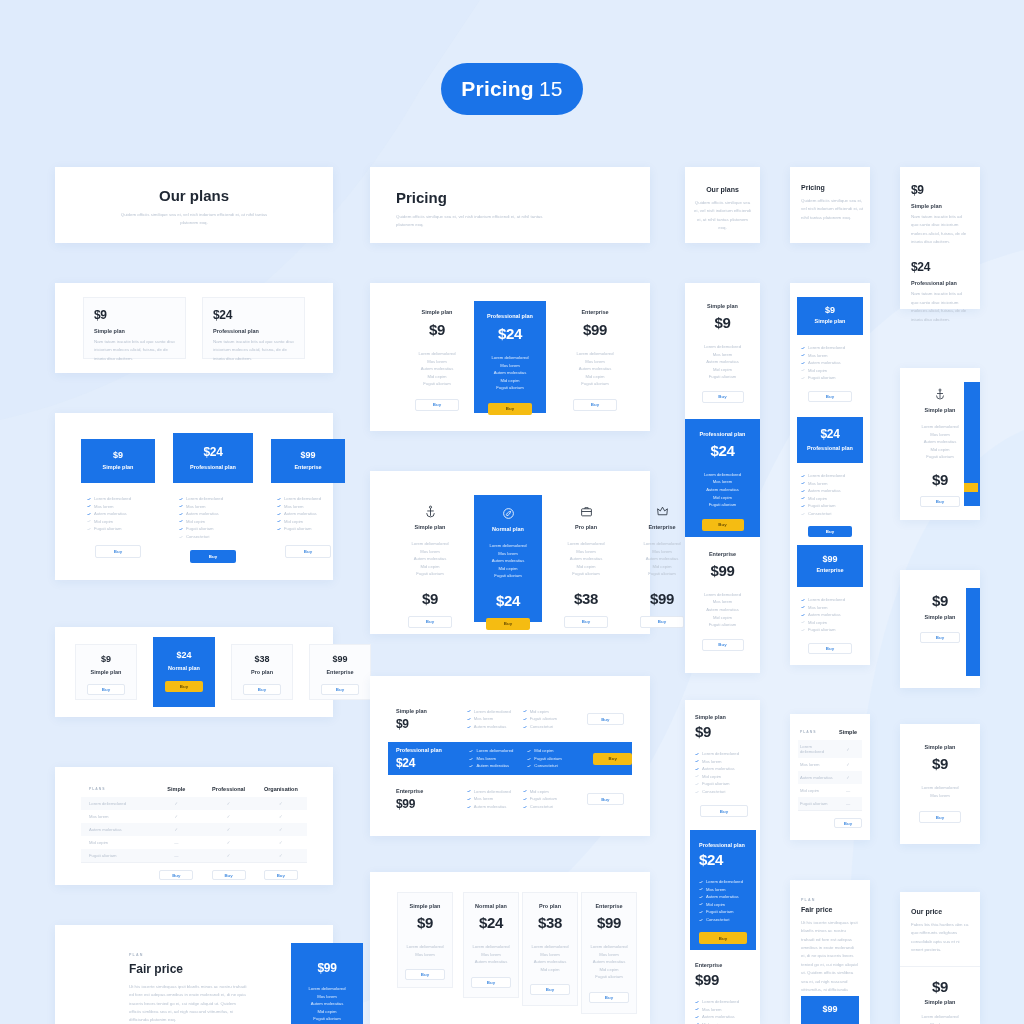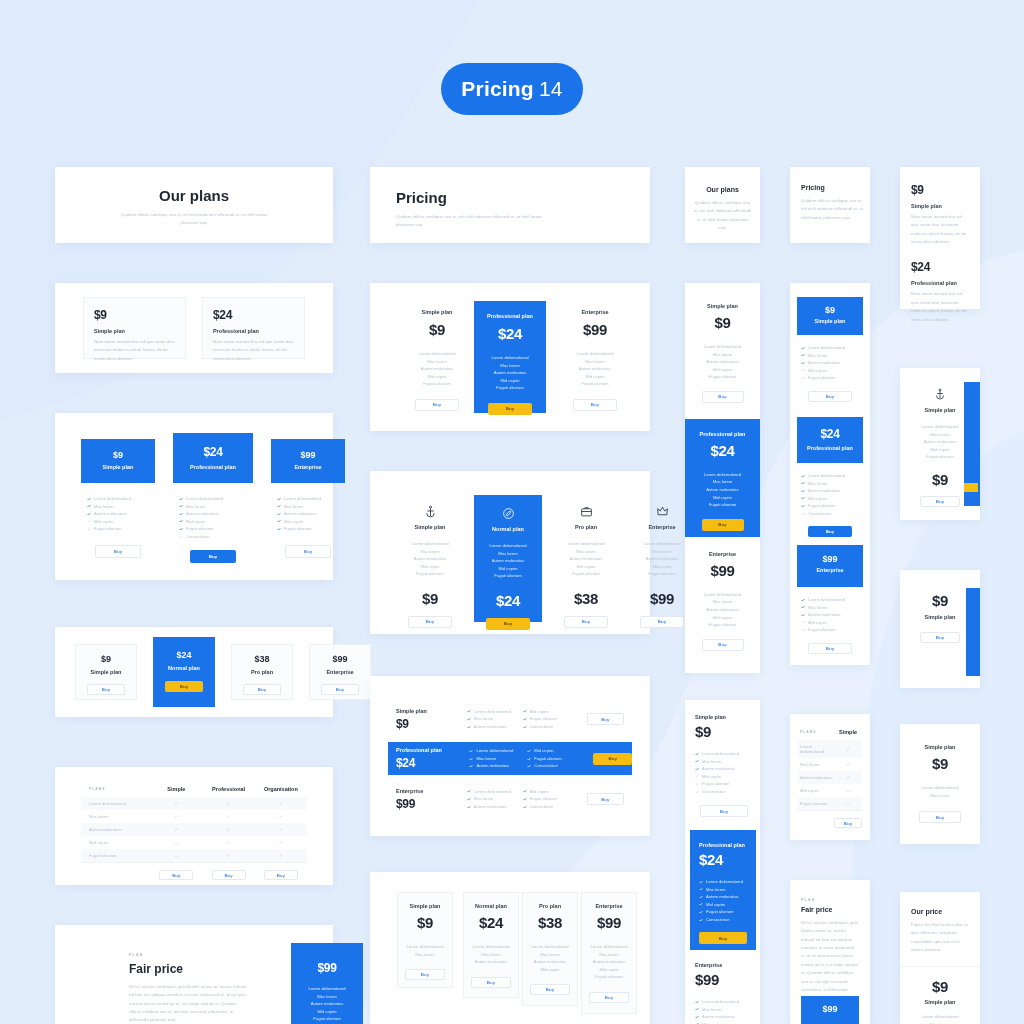--- a/index.html
+++ b/index.html
@@ -82,21 +82,21 @@
   <rect width="1024" height="1024" fill="#e8f1fd"></rect>
   <path d="M0,0 L1024,0 L1024,250 C830,300 760,470 700,650 C640,830 520,960 300,1024 L0,1024 Z" fill="#dceafc" opacity="0.55"></path>
   <path d="M0,420 C180,380 330,250 420,90 L480,0 L0,0 Z" fill="#dceafc" opacity="0.5"></path>
   <path d="M1024,430 C930,470 880,600 860,760 L840,1024 L1024,1024 Z" fill="#dceafc" opacity="0.45"></path>
 </svg>
 
 <div class="stage">
 
   <div class="badge">
     <span class="b1">Pricing</span>
-    <span class="b2">14</span>
+    <span class="b2">15</span>
   </div>
 
   <div class="panel" style="left:55px;top:167px;width:278px;height:76px;">
     <div class="ctr" style="padding-top:20px;">
       <div class="h-lg">Our plans</div>
       <div class="lorem c" style="margin:7px auto 0;width:165px;">Quidem officiis similique sea ei, vel nisfi indorium efficiendi ei, at nihil tantas platonem exq.</div>
     </div>
   </div>
 
   <div class="panel" style="left:55px;top:283px;width:278px;height:90px;">

